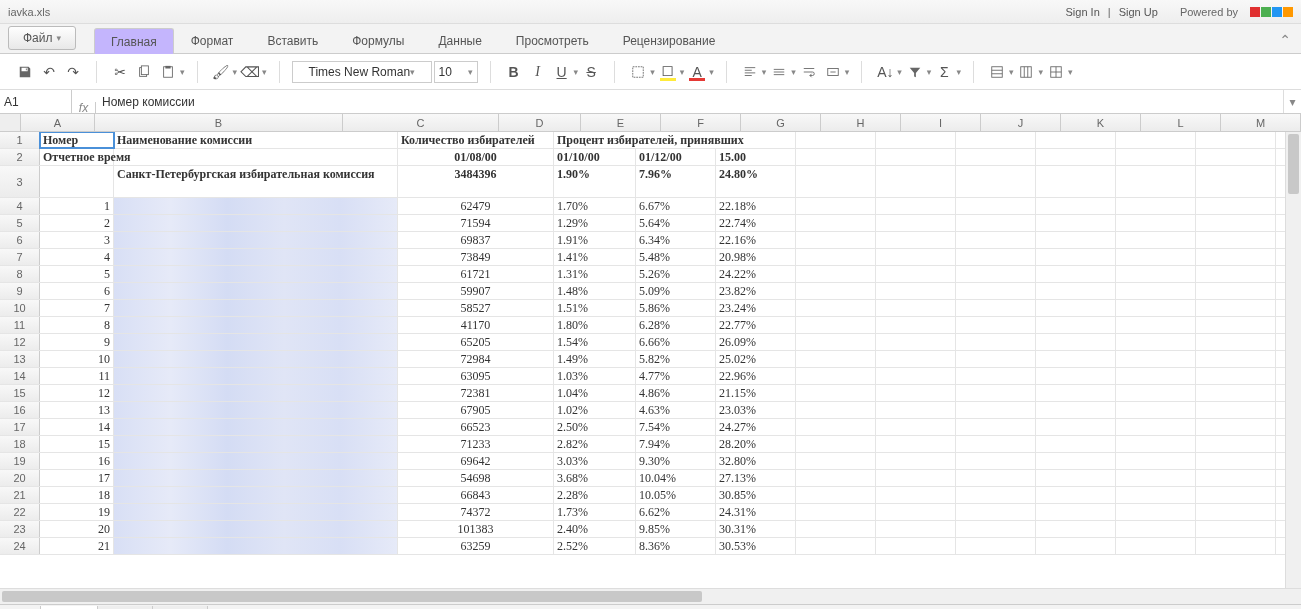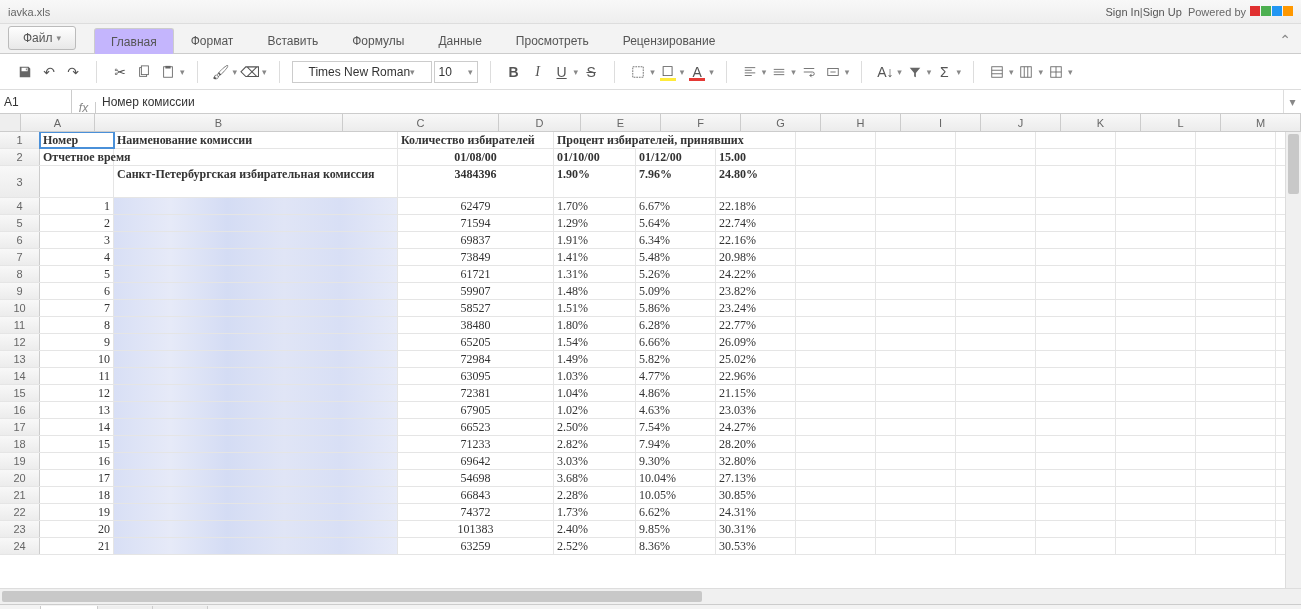--- a/index.html
+++ b/index.html
@@ -1,18 +1,18 @@
 <!DOCTYPE html>
 <html><head>
 <meta charset="utf-8">
 <style>
 * { box-sizing: border-box; margin: 0; padding: 0; }
 body { font-family: Arial, sans-serif; font-size: 12px; color: #333; background: #fff; overflow: hidden; width: 1301px; height: 609px; position: relative; }
 .titlebar { height: 24px; background: linear-gradient(#f8f8f8,#eee); border-bottom: 1px solid #ddd; display: flex; align-items: center; justify-content: space-between; padding: 0 8px; font-size: 11px; color: #666; }
-.titlebar .right { display: flex; align-items: flex-start; gap: 0; }
+.titlebar .right { display: flex; align-items: center; gap: 8px; }
 .titlebar .right a { color: #555; text-decoration: none; }
 .zoho-logo { display: inline-flex; gap: 1px; margin-left: 4px; }
 .zoho-logo span { width: 10px; height: 10px; display: inline-block; }
 .zoho-logo .z1 { background: #e03030; }
 .zoho-logo .z2 { background: #4caf50; }
 .zoho-logo .z3 { background: #2196f3; }
 .zoho-logo .z4 { background: #ff9800; }
 .menubar { height: 30px; background: #f3f3f3; border-bottom: 1px solid #ccc; display: flex; align-items: flex-end; padding: 0 8px; position: relative; }
 .file-btn { background: linear-gradient(#fefefe,#e8e8e8); border: 1px solid #bbb; border-radius: 3px; padding: 4px 14px; font-size: 12px; color: #555; margin-right: 18px; margin-bottom: 3px; display: flex; align-items: center; gap: 4px; }
 .tab { padding: 6px 16px 5px; font-size: 12px; color: #555; border: 1px solid transparent; border-bottom: none; cursor: pointer; }
@@ -422,21 +422,21 @@
         <div class="cell cI"></div>
         <div class="cell cJ"></div>
         <div class="cell cK"></div>
         <div class="cell cL"></div>
         <div class="cell cM"></div>
       </div>
       <div class="row">
         <div class="rh">11</div>
         <div class="cell cA">8</div>
         <div class="cell cB redacted"></div>
-        <div class="cell cC">38480</div>
+        <div class="cell cC">41170</div>
         <div class="cell cD">1.80%</div>
         <div class="cell cE">6.28%</div>
         <div class="cell cF">22.77%</div>
         <div class="cell cG"></div>
         <div class="cell cH"></div>
         <div class="cell cI"></div>
         <div class="cell cJ"></div>
         <div class="cell cK"></div>
         <div class="cell cL"></div>
         <div class="cell cM"></div>

